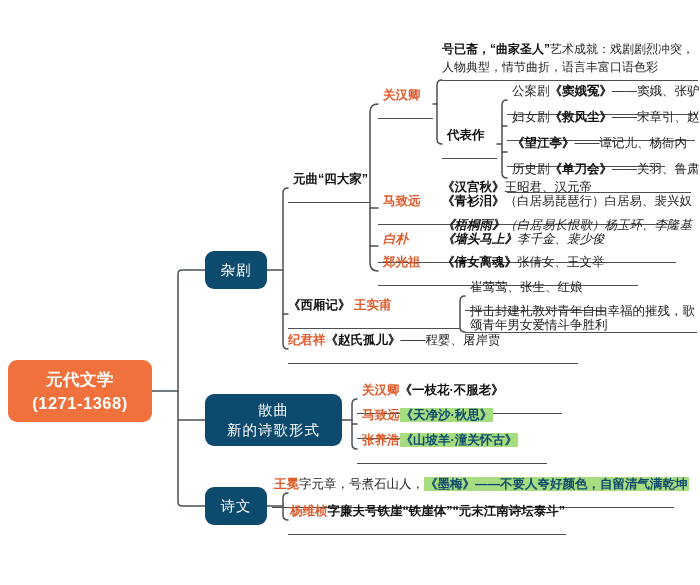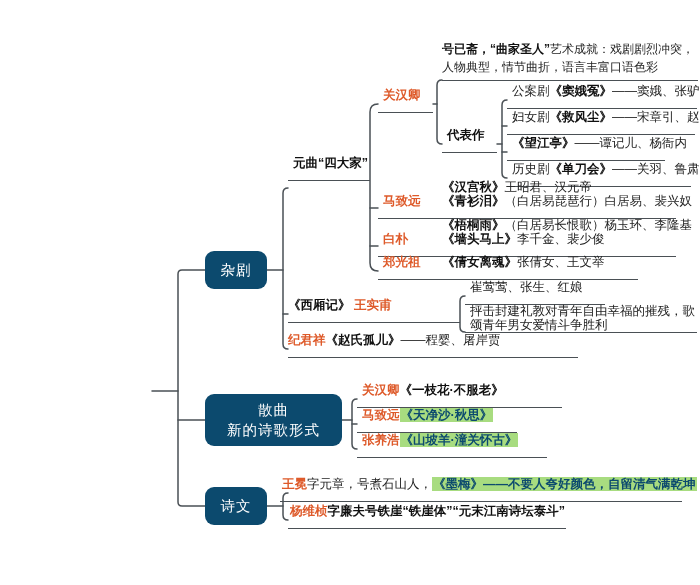--- a/index.html
+++ b/index.html
@@ -7,21 +7,21 @@
     font-family:"Liberation Sans",sans-serif;overflow:hidden;}
   svg.lines{position:absolute;left:0;top:0;width:700px;height:585px;}
 
   .box{position:absolute;background:#0c4a6e;color:#fff;border-radius:9px;
     display:flex;flex-direction:column;align-items:center;justify-content:center;
     font-size:14.5px;font-weight:500;line-height:20px;letter-spacing:1px;
     box-sizing:border-box;text-align:center;}
   .box.root{background:#f0713c;font-size:16.5px;font-weight:700;line-height:24px;letter-spacing:.5px;}
 
   .topic{position:absolute;border-bottom:1.5px solid #4a5055;font-size:12.5px;
-    line-height:14px;color:#222;padding-bottom:10px;white-space:nowrap;box-sizing:border-box;}
+    line-height:14px;color:#222;padding-bottom:16px;white-space:nowrap;box-sizing:border-box;}
   .topic.wrap{white-space:normal;}
   .topic .b{font-weight:700;color:#101010;margin-top:39px;}
   .accent{color:#de5a2a;font-weight:700;}
   .hl{background:#a8dc80;font-weight:700;color:#0c4a6e;padding:0 1px;text-align:center;}
   .pad{padding-left:5px;}
   .grid2{display:grid;grid-template-columns:64px 1fr;}
   .nameCol{display:inline-block;width:59px;}
   .small{font-size:12px;line-height:18px;}
 </style>
 </head>
@@ -54,33 +54,37 @@
     <path d="M465,296 Q460,296 460,301 V327 Q460,332 465,332"></path>
 
     <path d="M342,420 H352"></path>
     <path d="M357,399 Q352,399 352,404 V444 Q352,449 357,449"></path>
     <path d="M352,424 H357"></path>
 
     <path d="M267,506 H283"></path>
     <path d="M288,493 Q283,493 283,498 V515 Q283,520 288,520"></path>
   </svg>
 
+  <div class="box root" style="left:8px;top:360px;width:144px;height:62px;">
+    <div>元代文学</div>
+    <div>(1271-1368)</div>
+  </div>
 
   <div class="box" style="left:205px;top:251px;width:62px;height:38px;">
     <div>杂剧</div>
   </div>
   <div class="box" style="left:205px;top:394px;width:137px;height:52px;justify-content:center;">
     <div>散曲</div>
     <div>新的诗歌形式</div>
   </div>
   <div class="box" style="left:205px;top:487px;width:62px;height:38px;">
     <div>诗文</div>
   </div>
 
-  <div class="topic b pad" style="left:288px;top:156px;width:82px;">
+  <div class="topic b pad" style="left:288px;top:172px;width:82px;">
     <span class="b">元曲“四大家”</span>
   </div>
 
   <div class="topic pad" style="left:378px;top:88px;width:55px;">
     <span class="accent">关汉卿</span>
   </div>
 
   <div class="topic wrap small" style="left:442px;top:40px;width:256px;padding-bottom:4px;">
     <span class="b">号已斋，“曲家圣人”</span><span>艺术成就：戏剧剧烈冲突，人物典型，情节曲折，语言丰富口语色彩</span>
   </div>
@@ -104,21 +108,21 @@
 
   <div class="topic" style="left:378px;top:180px;width:298px;">
     <div class="grid2">
       <span></span>
       <span><span class="b">《汉宫秋》</span><span>王昭君、汉元帝</span></span>
       <span class="accent pad">马致远</span>
       <span><span class="b">《青衫泪》</span><span>（白居易琵琶行）白居易、裴兴奴</span></span>
     </div>
   </div>
 
-  <div class="topic" style="left:378px;top:218px;width:298px;">
+  <div class="topic" style="left:378px;top:218px;width:298px;font-style:italic;">
     <div class="grid2">
       <span></span>
       <span><span class="b">《梧桐雨》</span><span>（白居易长恨歌）杨玉环、李隆基</span></span>
       <span class="accent pad">白朴</span>
       <span><span class="b">《墙头马上》</span><span>李千金、裴少俊</span></span>
     </div>
   </div>
 
   <div class="topic pad" style="left:378px;top:255px;width:260px;">
     <span class="accent nameCol">郑光祖</span><span class="b">《倩女离魂》</span><span>张倩女、王文举</span>
@@ -142,20 +146,20 @@
   <div class="topic pad" style="left:357px;top:383px;width:205px;">
     <span class="accent">关汉卿</span><span class="b">《一枝花·不服老》</span>
   </div>
   <div class="topic pad" style="left:357px;top:408px;width:160px;">
     <span class="accent">马致远</span><span class="hl">《天净沙·秋思》</span>
   </div>
   <div class="topic pad" style="left:357px;top:433px;width:190px;">
     <span class="accent">张养浩</span><span class="hl">《山坡羊·潼关怀古》</span>
   </div>
 
-  <div class="topic" style="left:280px;top:477px;width:402px;padding-left:2px;">
+  <div class="topic" style="left:272px;top:477px;width:402px;padding-left:2px;">
     <span class="accent">王冕</span><span>字元章，号煮石山人，</span><span class="hl">《墨梅》——不要人夸好颜色，自留清气满乾坤</span>
   </div>
   <div class="topic" style="left:288px;top:504px;width:278px;padding-left:2px;">
     <span class="accent">杨维桢</span><span class="b">字廉夫号铁崖“铁崖体”“元末江南诗坛泰斗”</span>
   </div>
 
 </div>
 
 </body></html>

